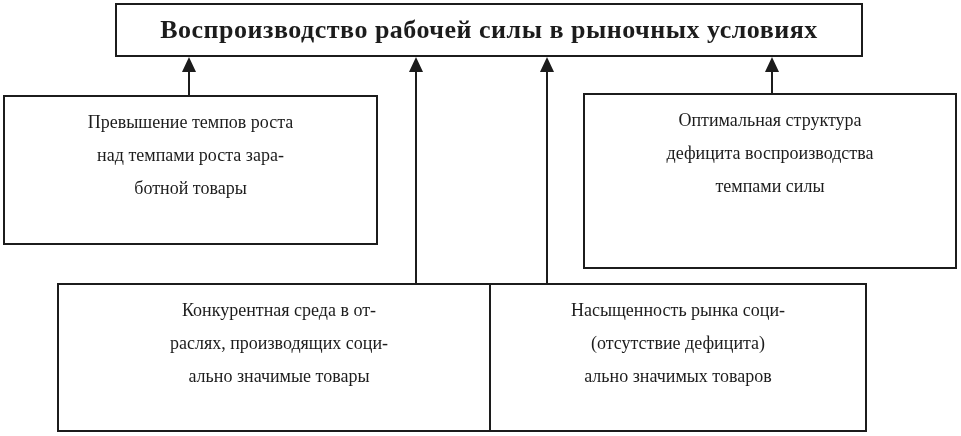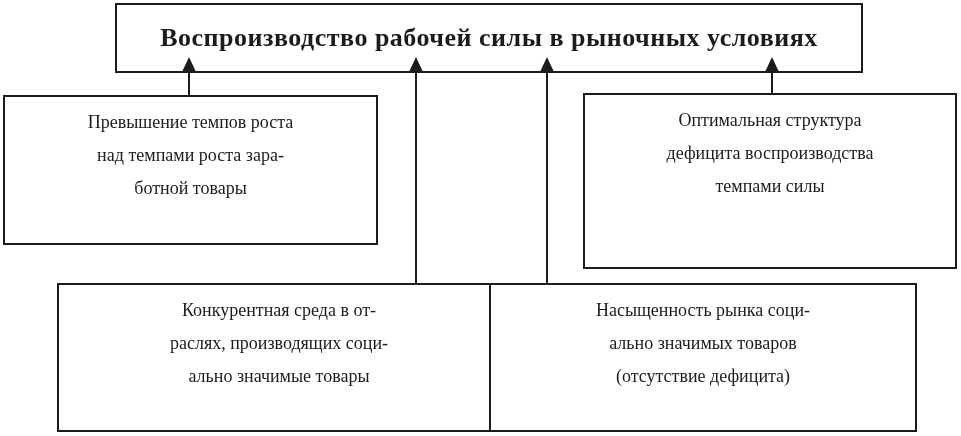--- a/index.html
+++ b/index.html
@@ -25,37 +25,37 @@
     position: absolute;
     box-sizing: border-box;
     border: 2px solid var(--border);
     background: var(--background);
     text-align: center;
   }
   .title-box {
     left: 115px;
     top: 3px;
     width: 748px;
-    height: 70px;
+    height: 54px;
     display: flex;
     align-items: center;
     justify-content: center;
     font-weight: bold;
     font-size: 26px;
     letter-spacing: 0.5px;
   }
   .cause-box {
     font-size: 18px;
     line-height: 33px;
     padding-top: 9px;
   }
   .box-top-left    { left: 3px;   top: 95px;  width: 375px; height: 150px; }
   .box-top-right   { left: 583px; top: 93px;  width: 374px; height: 176px; }
   .box-bottom-left { left: 57px;  top: 283px; width: 444px; height: 149px; }
-  .box-bottom-right{ left: 489px; top: 283px; width: 428px; height: 149px; }
+  .box-bottom-right{ left: 489px; top: 283px; width: 378px; height: 149px; }
   .arrow {
     position: absolute;
     width: 14px;
   }
   .arrow .head {
     position: absolute;
     left: 0;
     top: 0;
     width: 0;
     height: 0;
@@ -115,17 +115,17 @@
   </div>
 
   <div class="box cause-box box-bottom-left">
     <div>Конкурентная среда в от-</div>
     <div>раслях, производящих соци-</div>
     <div>ально значимые товары</div>
   </div>
 
   <div class="box cause-box box-bottom-right">
     <div>Насыщенность рынка соци-</div>
+    <div>(отсутствие дефицита)</div>
     <div>ально значимых товаров</div>
-    <div>(отсутствие дефицита)</div>
   </div>
 
 </div>
 
 </body></html>

